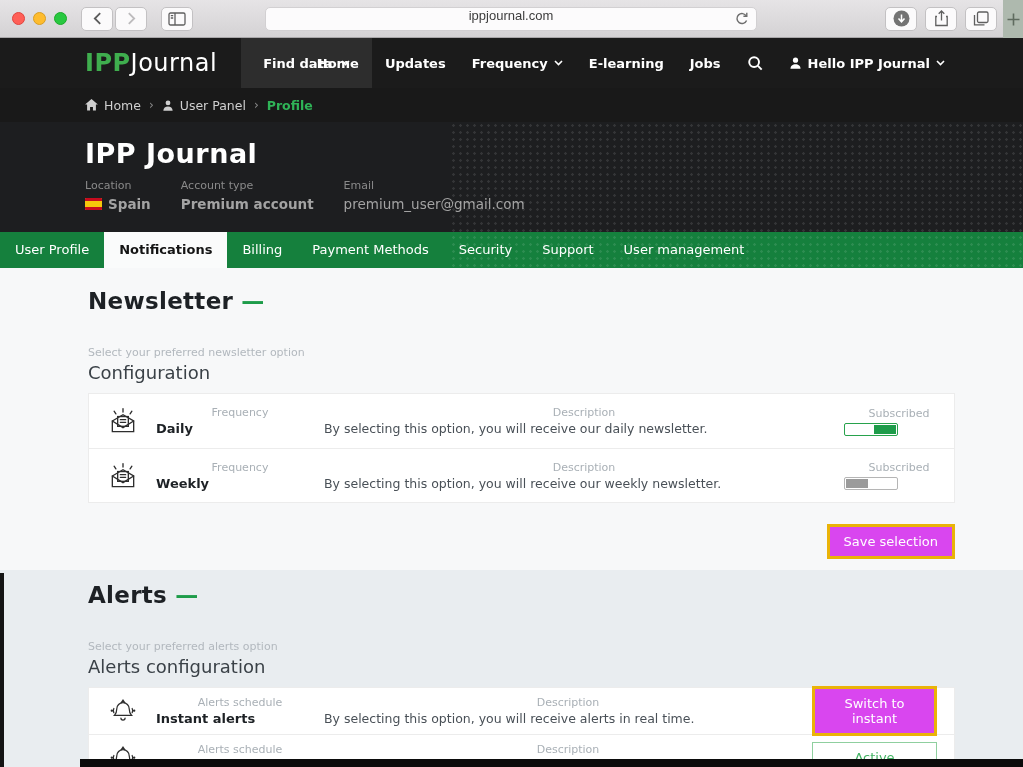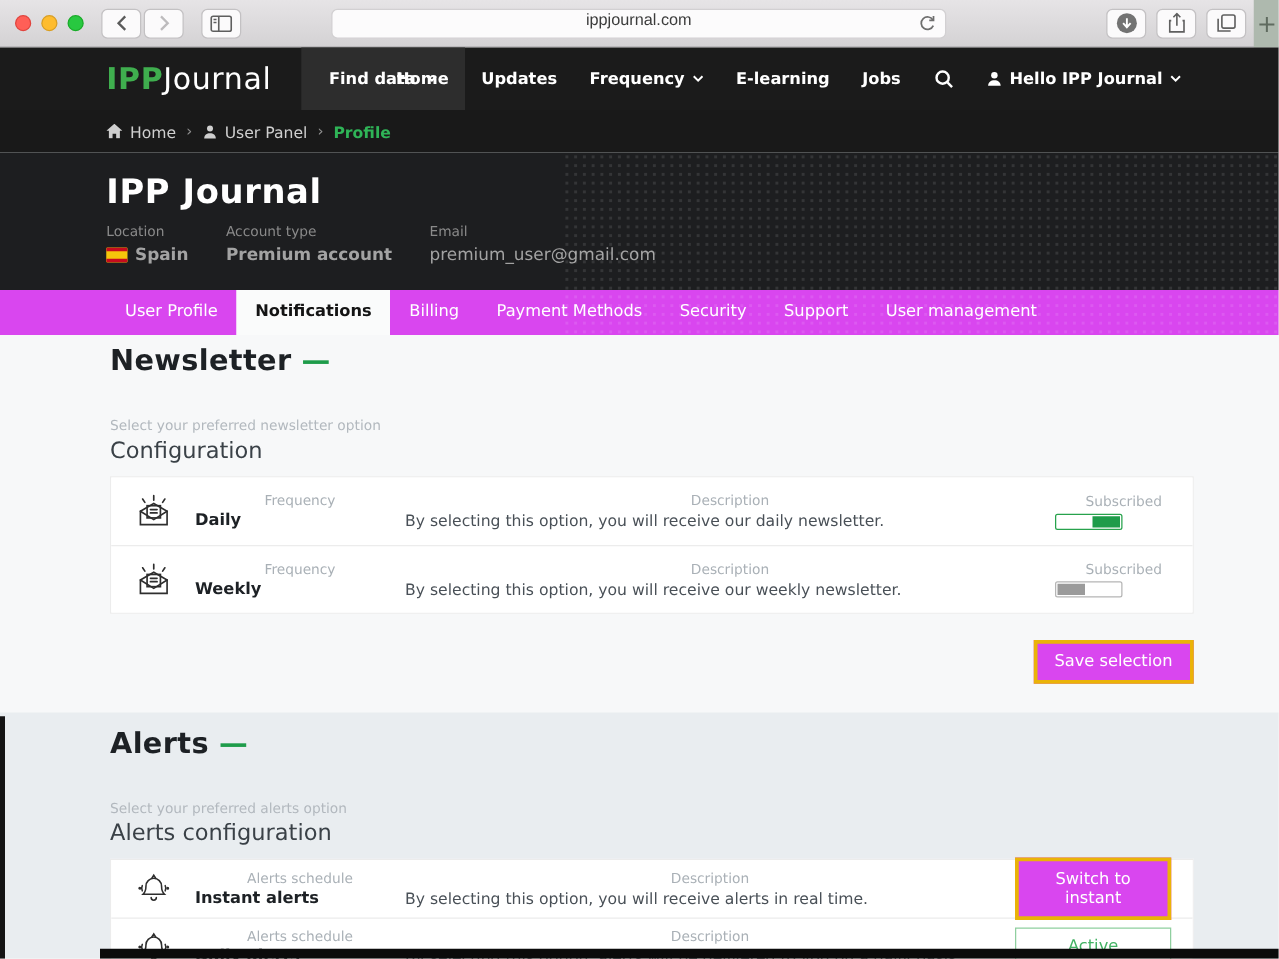--- a/index.html
+++ b/index.html
@@ -47,27 +47,27 @@
              background-image:radial-gradient(circle, rgba(255,255,255,0.10) 1.1px, transparent 1.5px);
              background-size:7px 7px; pointer-events:none; }
   .hero h1 { margin:16px 0 0 85px; font-size:27px; font-weight:700; letter-spacing:0.5px; }
   .hero-fields { display:flex; gap:30px; margin:10px 0 0 85px; }
   .hfield .hlabel { font-size:11px; color:#8a8a8a; margin-bottom:4px; }
   .hfield .hvalue { font-size:13.5px; color:#a3a3a3; font-weight:600; display:flex; align-items:center; gap:6px; }
   .flag { width:17px; height:12px; display:inline-block; border-radius:1px; overflow:hidden; position:relative; background:#f6c60b; }
   .flag:before, .flag:after { content:""; position:absolute; left:0; right:0; height:3px; background:#c60b1e; }
   .flag:before { top:0; } .flag:after { bottom:0; }
 
-  .tabs { height:36px; background:#d946ef; display:flex; padding-left:85px; position:relative; overflow:hidden; }
+  .tabs { height:36px; background:#15803d; display:flex; position:relative; overflow:hidden; }
   .tab { height:36px; line-height:36px; padding:0 15px; color:#fff; font-size:13px; cursor:pointer; white-space:nowrap; position:relative; z-index:2;}
   .tab.active { background:#fafbfb; color:#141414; font-weight:700; }
 
   
   .section { padding-left:88px; padding-right:68px; }
-  .sec-newsletter { height:302px; background:#f7f8f9; padding-top:8px; }
+  .sec-newsletter { height:302px; background:#f7f8f9; padding-top:20px; }
   .sec-alerts { height:197px; background:#e9edf0; padding-top:12px; }
   .sec-title { font-size:23px; font-weight:700; color:#1d2125; letter-spacing:0.3px; }
   .sec-title .dash { color:#1e9c4a; margin-left:8px; }
   .sec-sub { margin-top:32px; font-size:11px; color:#b2b8be; }
   .sec-heading { margin-top:3px; font-size:18px; color:#3a4147; }
 
   .rows { margin-top:10px; border:1px solid #ececec; background:#fff; }
   .row { display:flex; align-items:center; background:#fff; }
   .row + .row { border-top:1px solid #ececec; }
   .row.h55 { height:54px; } .row.h45 { height:46px; }

